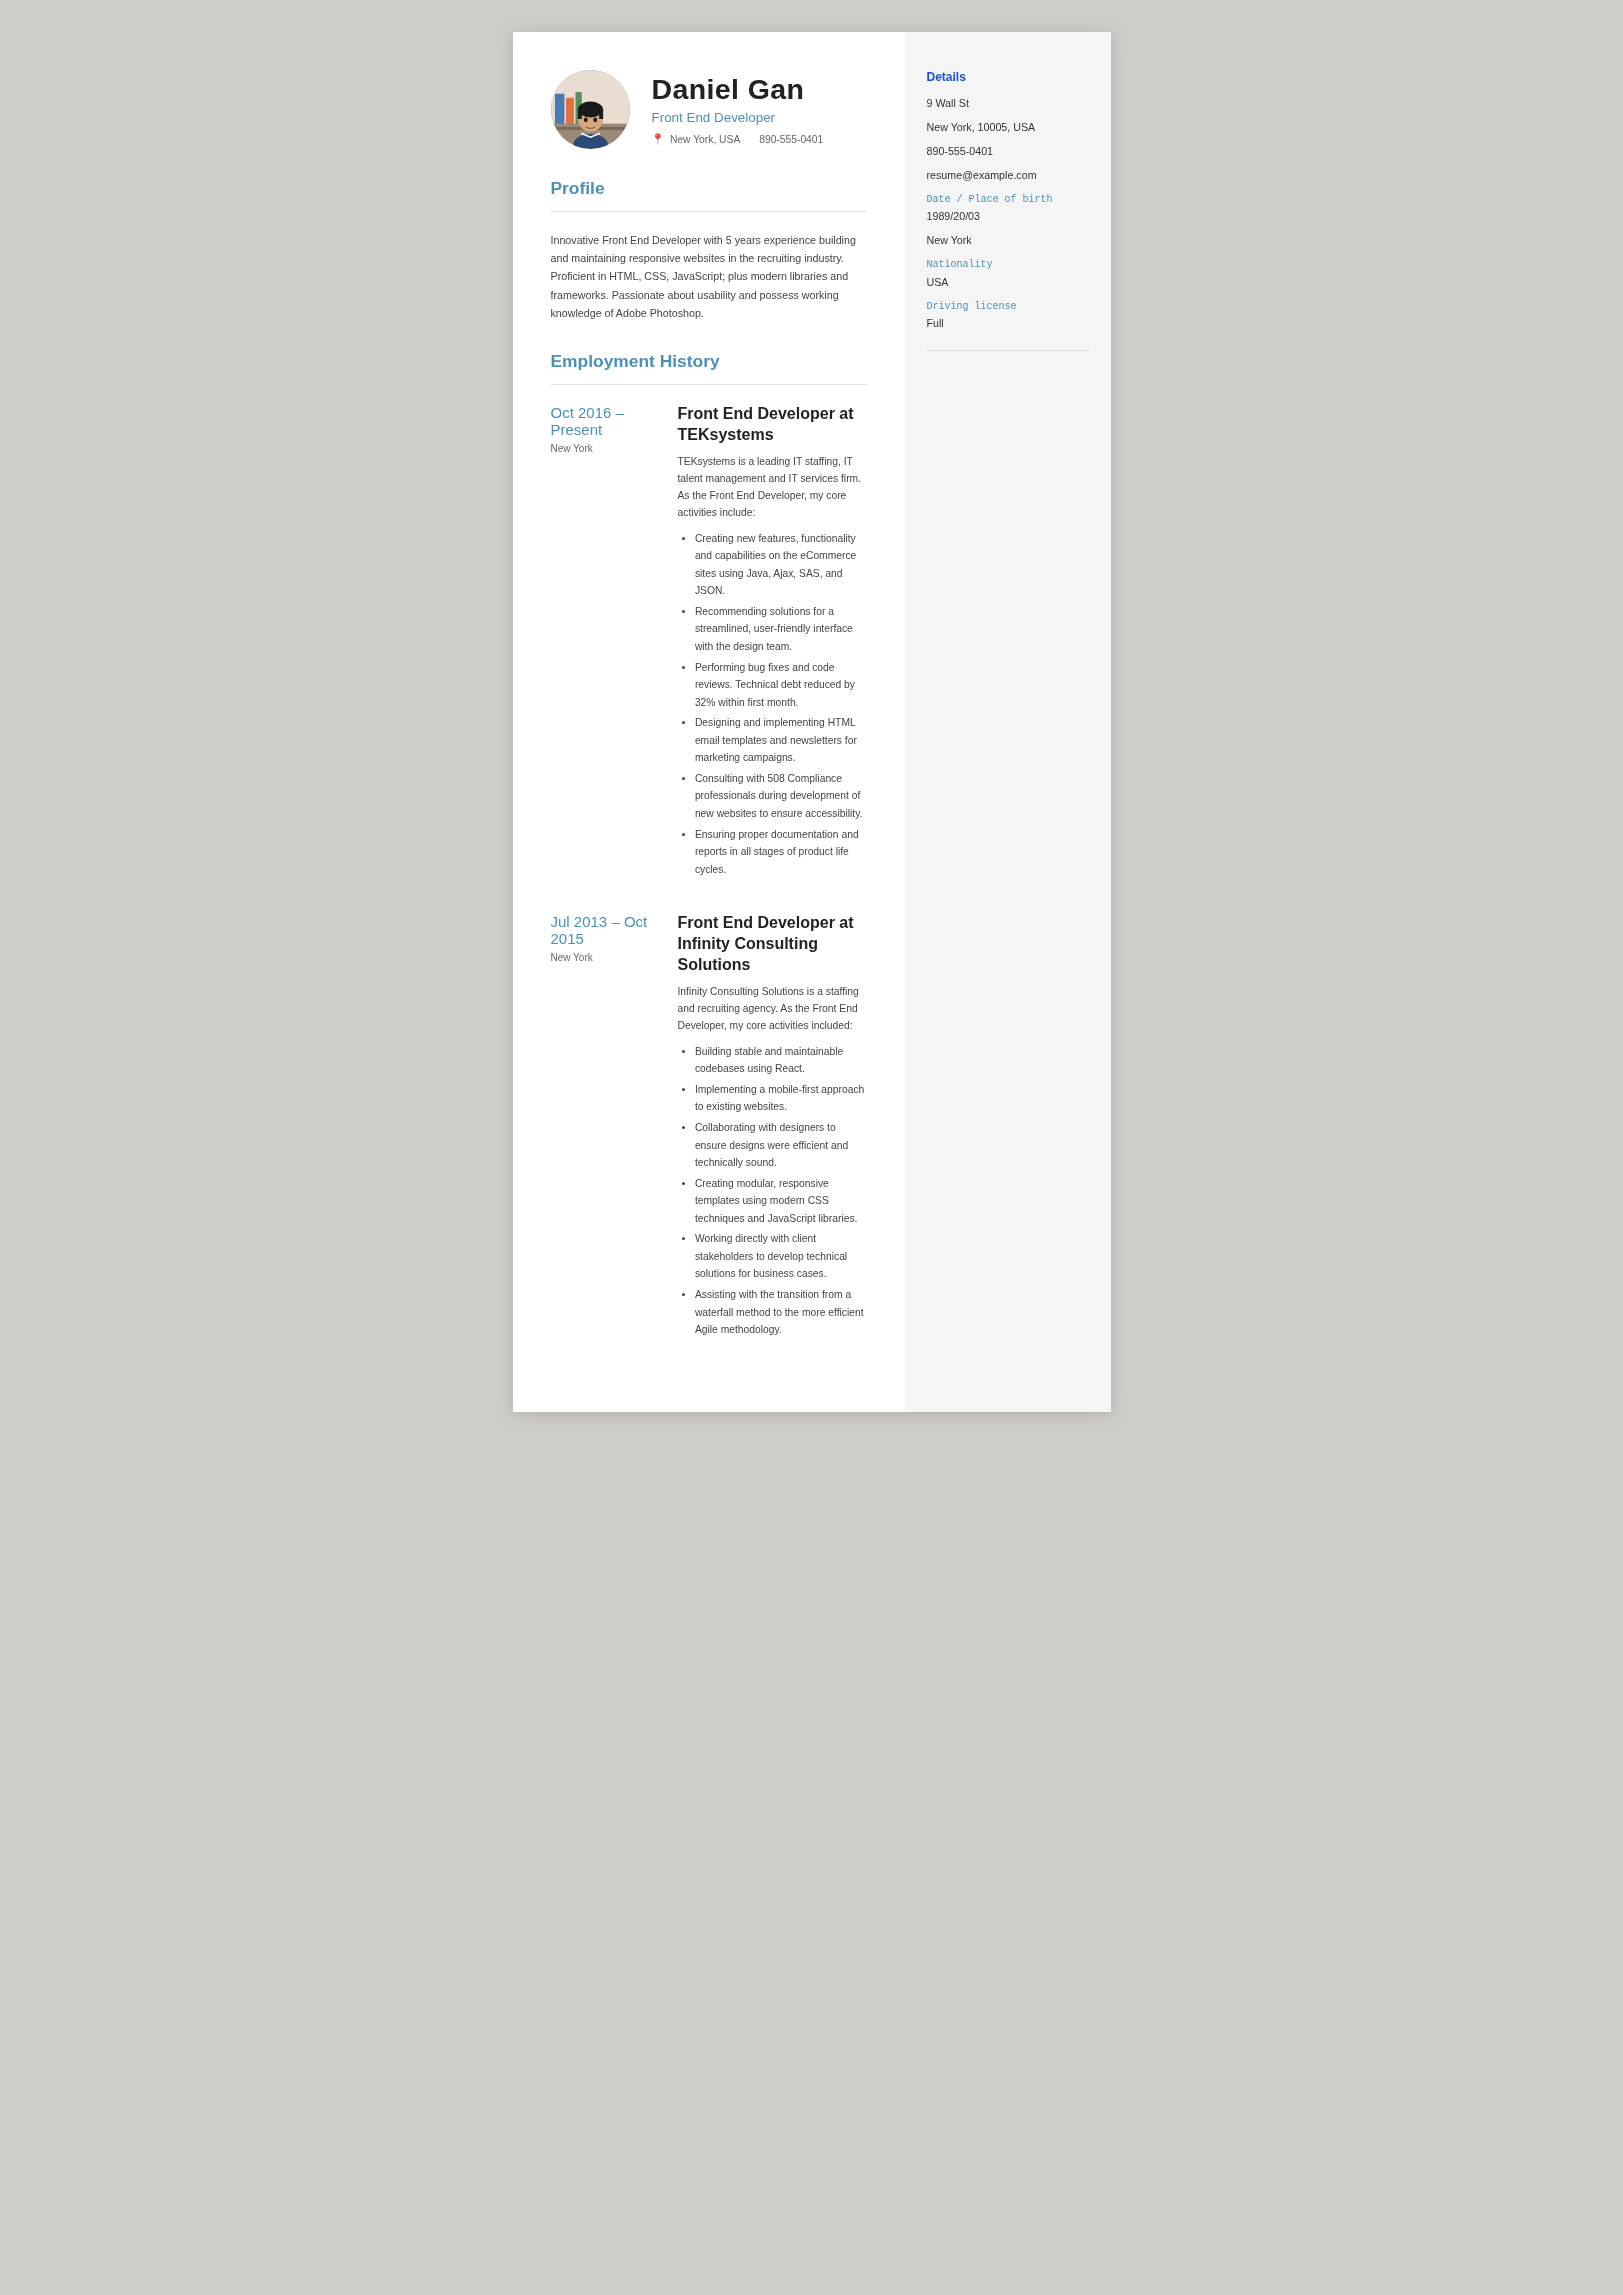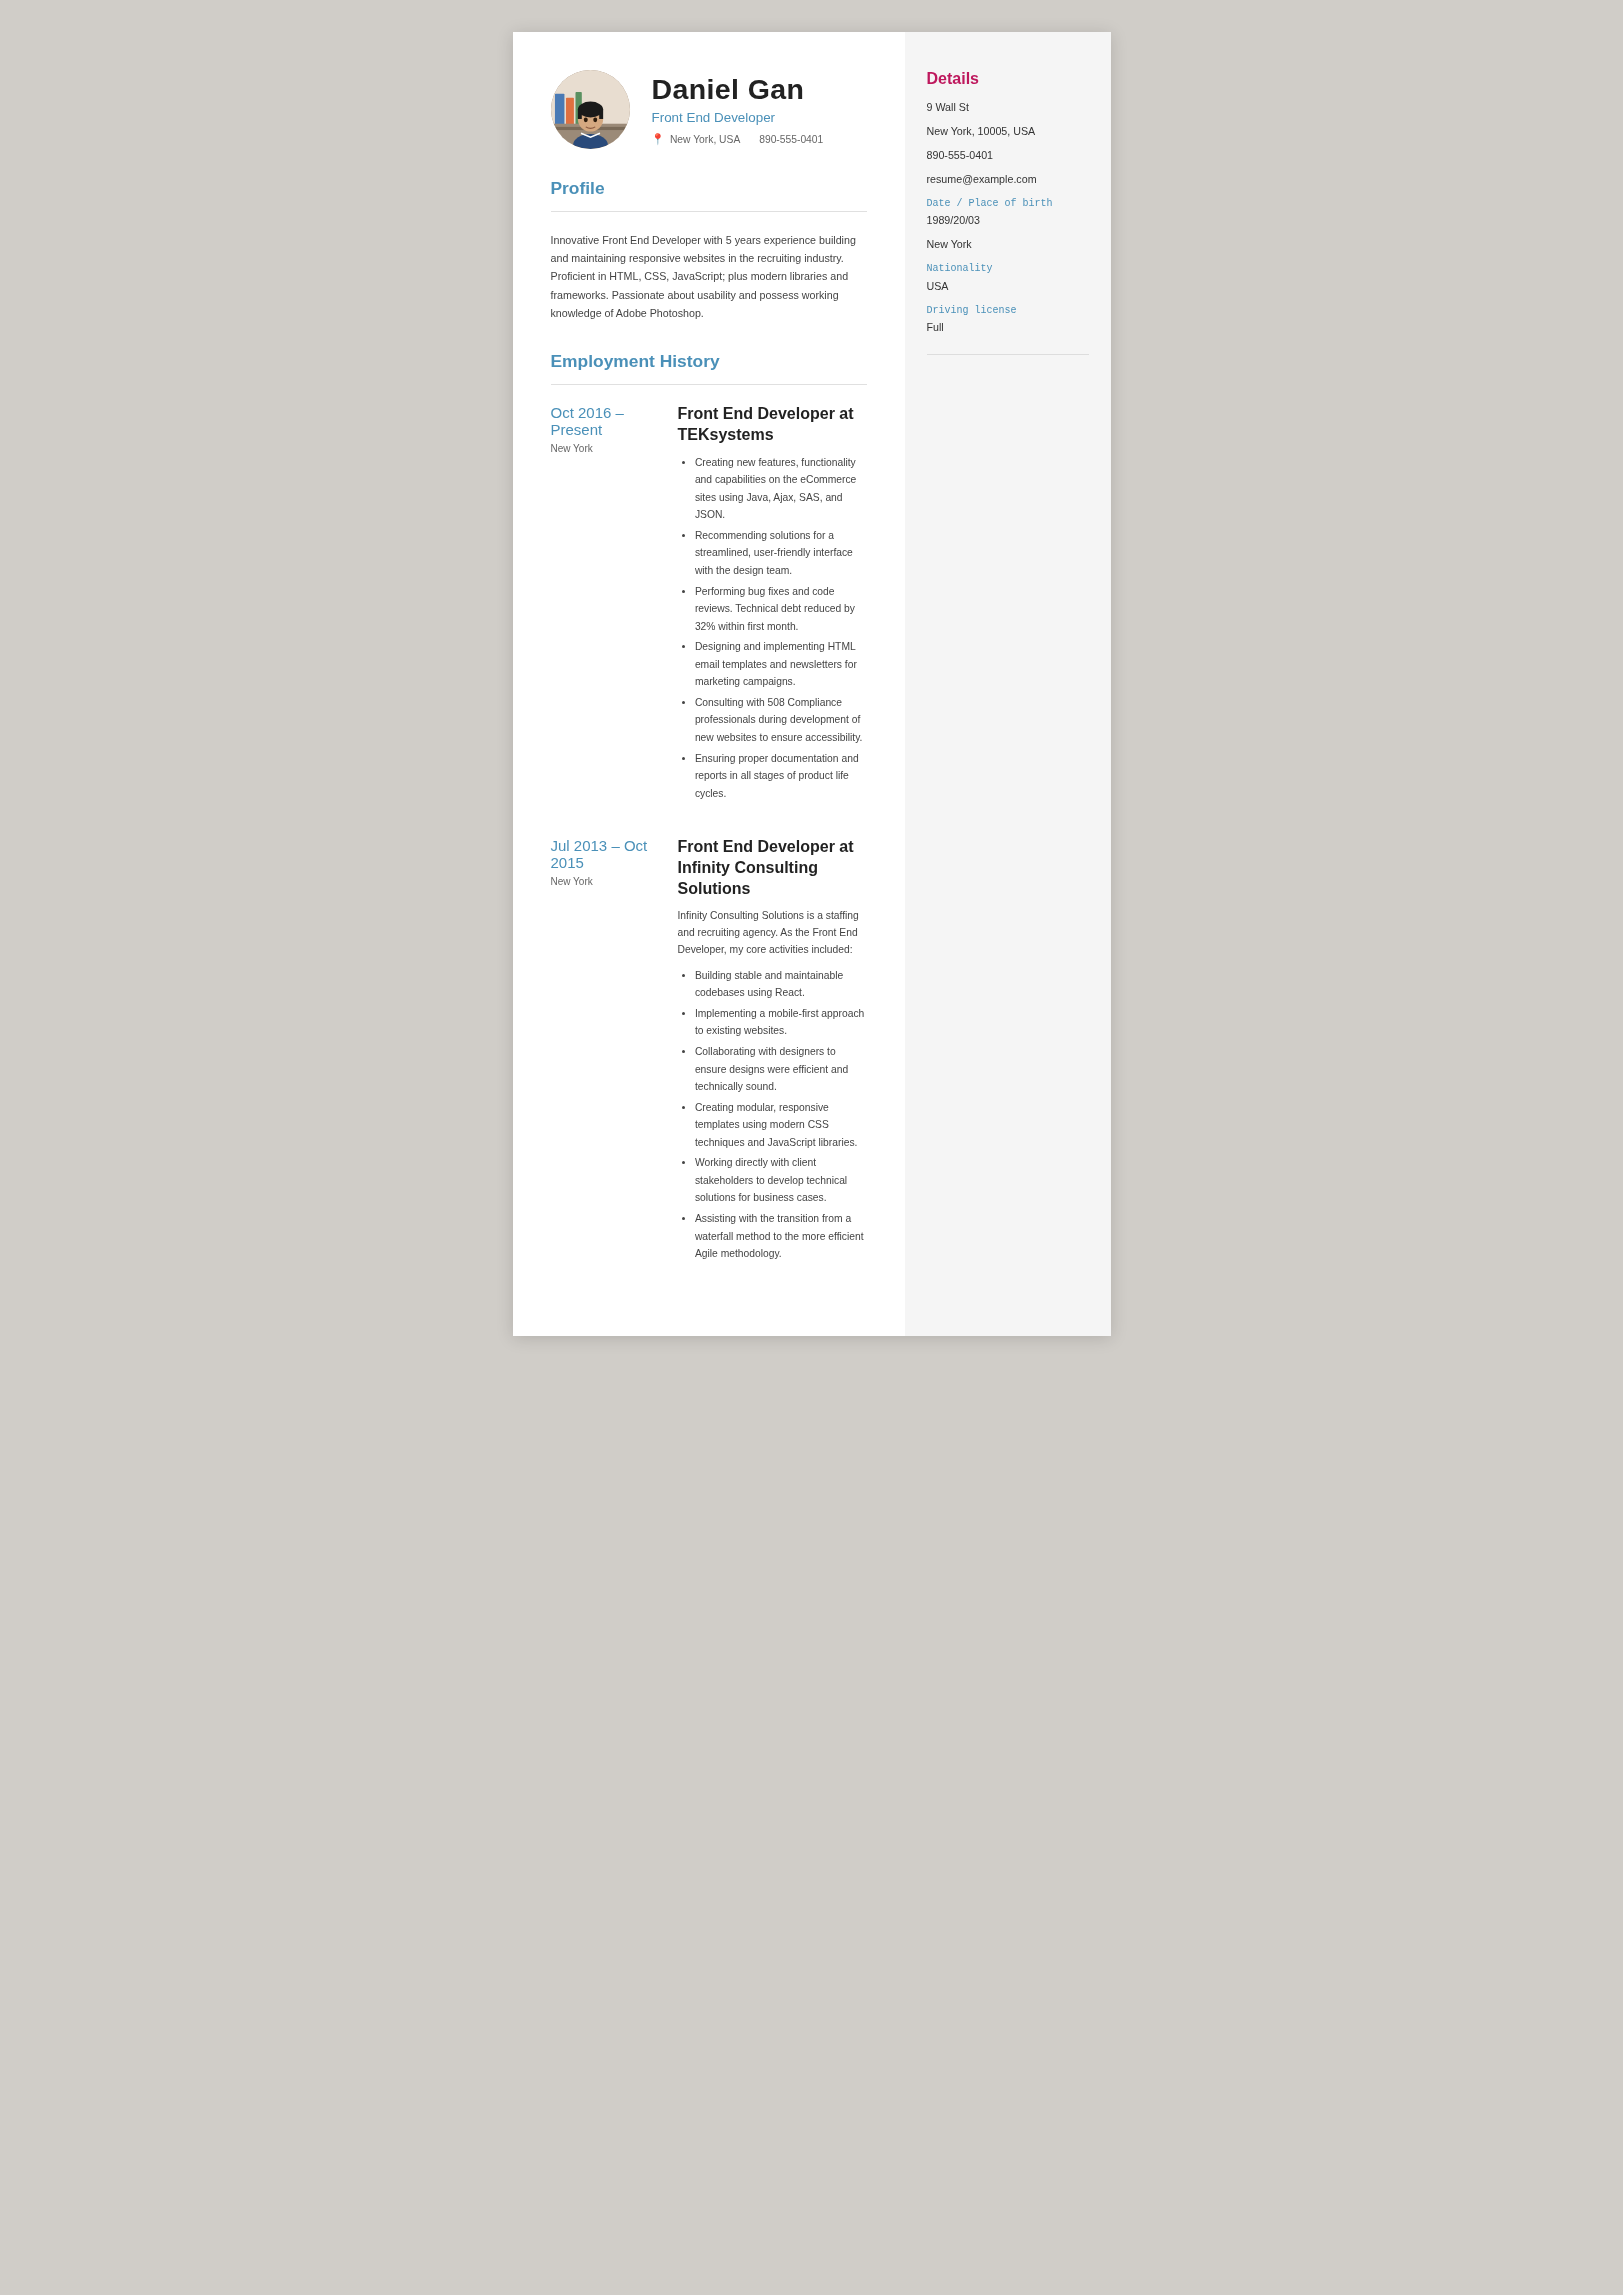--- a/index.html
+++ b/index.html
@@ -158,22 +158,22 @@
       color: #444;
       line-height: 1.7;
       font-family: Arial, sans-serif;
     }
     .job-bullets li {
       margin-bottom: 3.2px;
     }
 
     
     .sidebar-section-heading {
-      font-size: 16px;
-      color: #be185d;
+      font-size: 12px;
+      color: #1d4ed8;
       font-family: Arial, sans-serif;
       font-weight: bold;
       margin-bottom: 11px;
     }
     .sidebar-item {
       font-size: 10.7px;
       color: #333;
       font-family: Arial, sans-serif;
       margin-bottom: 8px;
       line-height: 1.5;
@@ -267,20 +267,21 @@
       <h2 class="section-heading">Employment History</h2>
       <hr class="section-divider">
 
       <div class="job-entry">
         <div class="job-dates-col">
           <div class="job-dates">Oct 2016 – Present</div>
           <div class="job-location">New York</div>
         </div>
         <div class="job-content-col">
           <div class="job-title">Front End Developer at TEKsystems</div>
+          <p class="job-description">TEKsystems is a leading IT staffing, IT talent management and IT services firm. As the Front End Developer, my core activities include:</p>
           <ul class="job-bullets">
             <li>Creating new features, functionality and capabilities on the eCommerce sites using Java, Ajax, SAS, and JSON.</li>
             <li>Recommending solutions for a streamlined, user-friendly interface with the design team.</li>
             <li>Performing bug fixes and code reviews. Technical debt reduced by 32% within first month.</li>
             <li>Designing and implementing HTML email templates and newsletters for marketing campaigns.</li>
             <li>Consulting with 508 Compliance professionals during development of new websites to ensure accessibility.</li>
             <li>Ensuring proper documentation and reports in all stages of product life cycles.</li>
           </ul>
         </div>
       </div>

